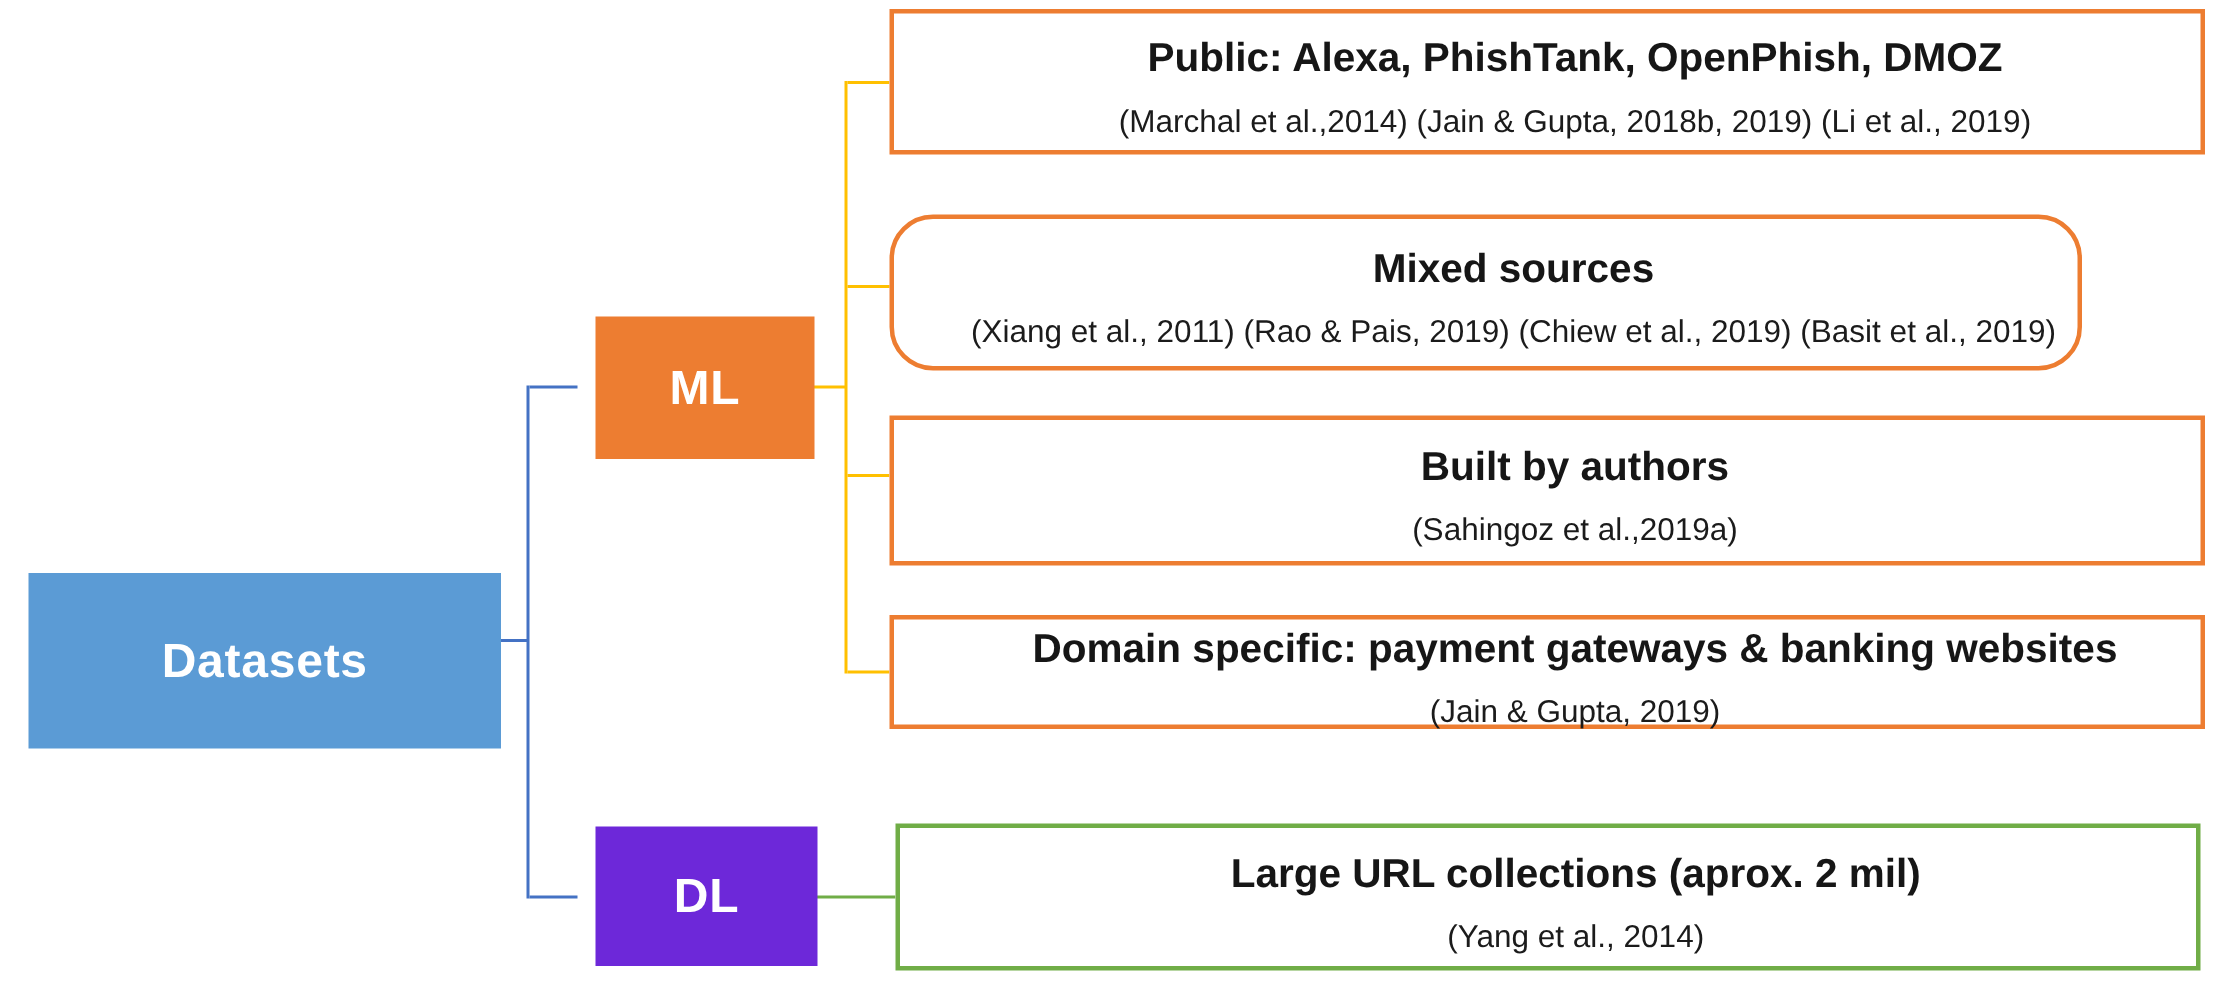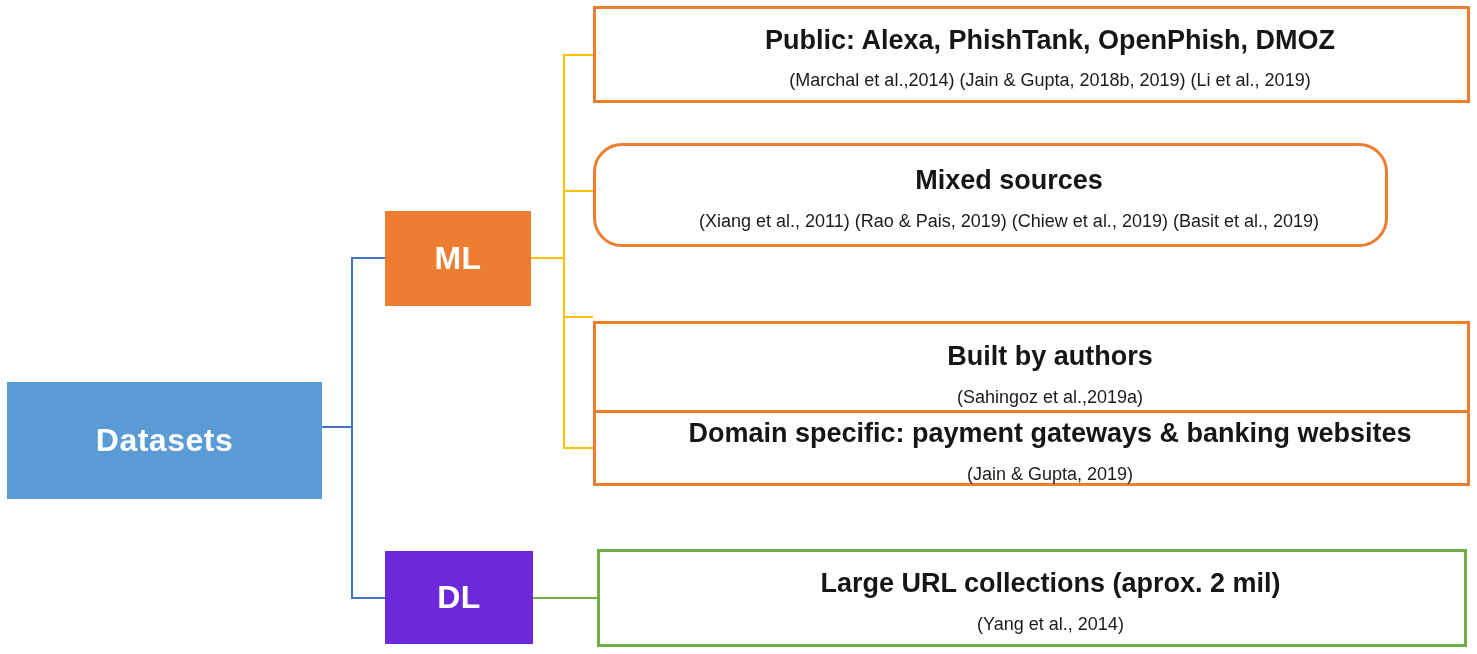--- a/index.html
+++ b/index.html
@@ -18,20 +18,21 @@
   
   .node {
     position: absolute;
     display: flex;
     align-items: center;
     justify-content: center;
     color: #ffffff;
     font-weight: 700;
     font-size: 32px;
     letter-spacing: 0.5px;
+    margin-left: 12px;
   }
   .node-root { left: 7px;   top: 382px; width: 315px; height: 117px; background: #5B9BD5; }
   .node-ml   { left: 385px; top: 211px; width: 146px; height: 95px; background: #ED7D31; }
   .node-dl   { left: 385px; top: 551px; width: 148px; height: 93px; background: #6d28d9; }
 
   
   .leaf {
     position: absolute;
     background: #ffffff;
     border: 3px solid #ED7D31;
@@ -40,33 +41,33 @@
     flex-direction: column;
     align-items: center;
     justify-content: center;
     gap: 16px;
     padding-top: 8px;
     text-align: center;
     padding-left: 37px;
   }
   .leaf-1 { left: 593px; top: 6px;   width: 877px; height: 97px; }
   .leaf-2 { left: 593px; top: 143px; width: 795px; height: 104px; border-radius: 29px; }
-  .leaf-3 { left: 593px; top: 277px; width: 877px; height: 100px; margin-top: 44px; }
+  .leaf-3 { left: 593px; top: 277px; width: 877px; height: 100px; }
   .leaf-4 { left: 593px; top: 410px; width: 877px; height: 76px; }
   .leaf-5 { left: 597px; top: 549px; width: 870px; height: 98px; border-color: #70AD47; }
 
   .leaf-title {
     font-weight: 700;
     font-size: 27px;
     color: #161616;
     line-height: 1.1;
   }
   .leaf-cite {
     font-weight: 400;
-    font-size: 18px;
+    font-size: 21px;
     color: #1b1b1b;
     line-height: 1.1;
   }
 
   
   .line { position: absolute; }
   .line-blue   { background: #4472C4; }
   .line-yellow { background: #FFC000; }
   .line-green  { background: #70AD47; }
 

